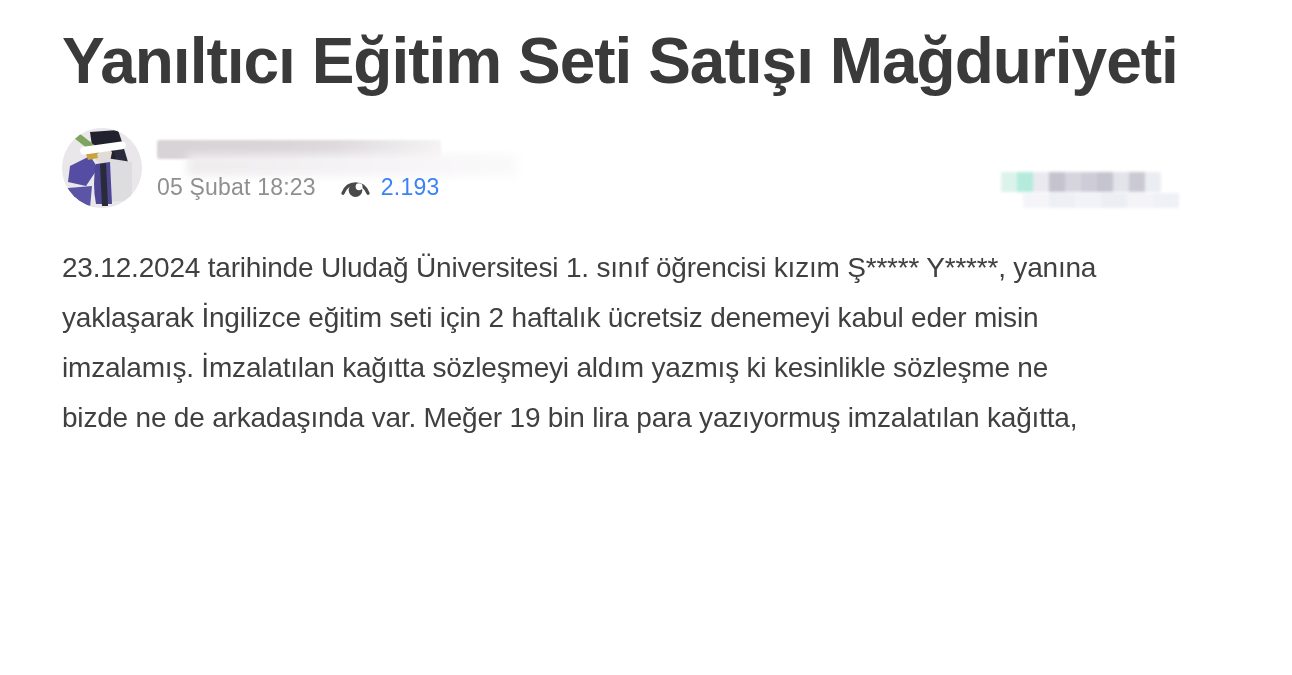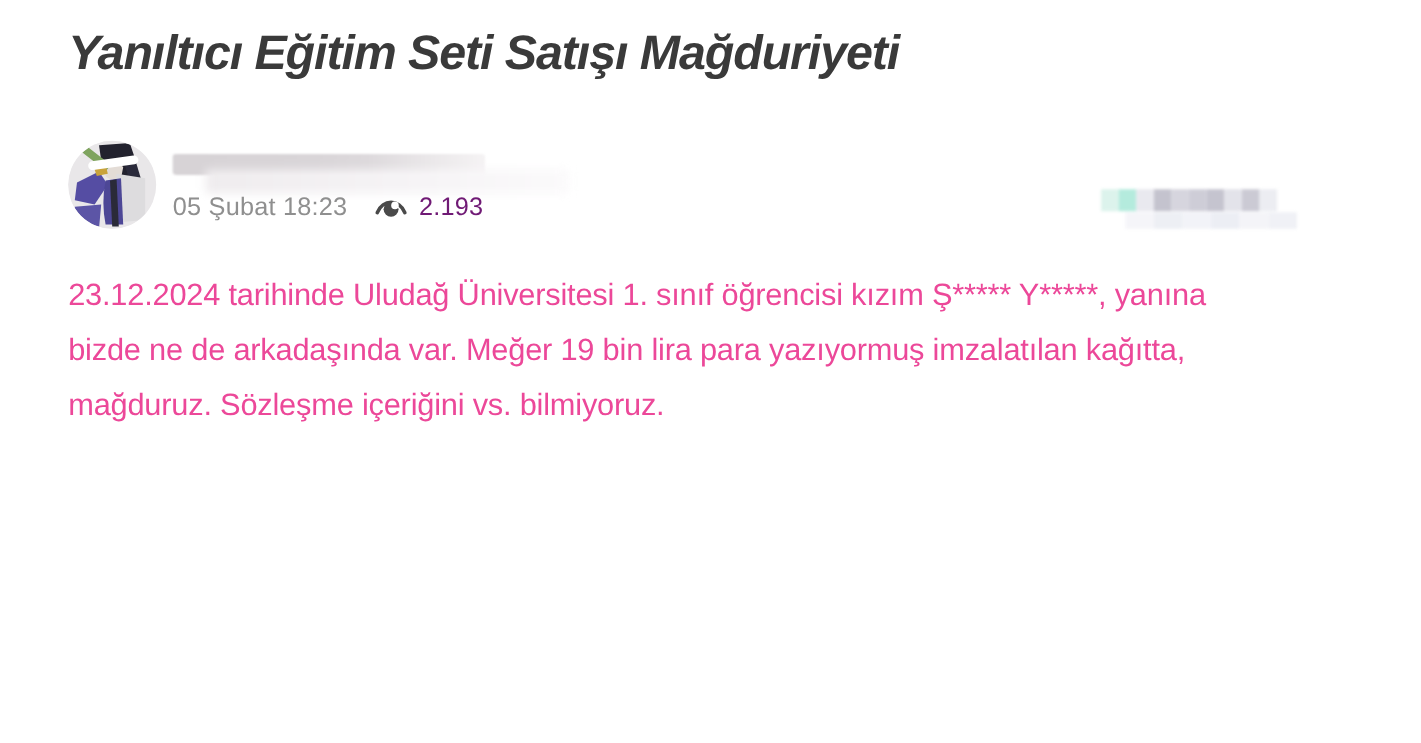--- a/index.html
+++ b/index.html
@@ -13,26 +13,25 @@
   .page {
     position: relative;
     width: 1292px;
     height: 675px;
     background: #ffffff;
   }
   .post-title {
     position: absolute;
     left: 62px;
     top: 24px;
-    font-size: 44px;
+    font-size: 64px;
     font-weight: 700;
     letter-spacing: -1px;
     color: #3a3a3a;
     white-space: nowrap;
-    font-style: italic;
   }
   .avatar {
     position: absolute;
     left: 62px;
     top: 128px;
     width: 80px;
     height: 80px;
     border-radius: 50%;
     overflow: hidden;
     background: #eceaec;
@@ -70,41 +69,41 @@
     color: #8f8f8f;
     letter-spacing: 0.2px;
   }
   .views-icon {
     display: inline-flex;
     align-items: center;
     margin-left: 24px;
     margin-right: 10px;
   }
   .views-icon svg { display: block; }
-  .view-count { color: #701a75; text-align: center; }
+  .view-count { color: #3b82f6; text-align: center; }
   .brand-blur {
     position: absolute;
     left: 1001px;
     top: 172px;
     filter: blur(1.6px);
   }
   .brand-blur .row1 { display: flex; height: 20px; }
   .brand-blur .row2 { display: flex; height: 15px; margin-left: 22px; margin-top: 1px; }
   .brand-blur span { display: block; height: 100%; }
   .brand-blur .row1 span { width: 16px; }
   .brand-blur .row2 span { width: 26px; }
   .post-body {
     position: absolute;
     left: 62px;
     top: 243px;
     width: 1190px;
     font-size: 28px;
     line-height: 50px;
     letter-spacing: -0.2px;
-    color: #ec4899;
+    color: #404040;
   }
   .post-body .line { white-space: nowrap; }
 </style>
 </head>
 <body>
 
 <div class="page">
 
   <h1 class="post-title">Yanıltıcı Eğitim Seti Satışı Mağduriyeti</h1>
 
@@ -168,17 +167,18 @@
         <span style="background: rgb(237, 239, 244);"></span>
         <span style="background: rgb(242, 243, 248);"></span>
         <span style="background: rgb(236, 238, 244);"></span>
         <span style="background: rgb(244, 244, 248);"></span>
         <span style="background: rgb(240, 241, 246);"></span>
       </div>
   </div>
 
   <div class="post-body">
     <div class="line">23.12.2024 tarihinde Uludağ Üniversitesi 1. sınıf öğrencisi kızım Ş***** Y*****, yanına</div>
+    <div class="line">yaklaşarak İngilizce eğitim seti için 2 haftalık ücretsiz denemeyi kabul eder misin</div>
+    <div class="line">imzalamış. İmzalatılan kağıtta sözleşmeyi aldım yazmış ki kesinlikle sözleşme ne</div>
     <div class="line">bizde ne de arkadaşında var. Meğer 19 bin lira para yazıyormuş imzalatılan kağıtta,</div>
-    <div class="line">mağduruz. Sözleşme içeriğini vs. bilmiyoruz.</div>
   </div>
 
 </div>
 
 </body></html>

